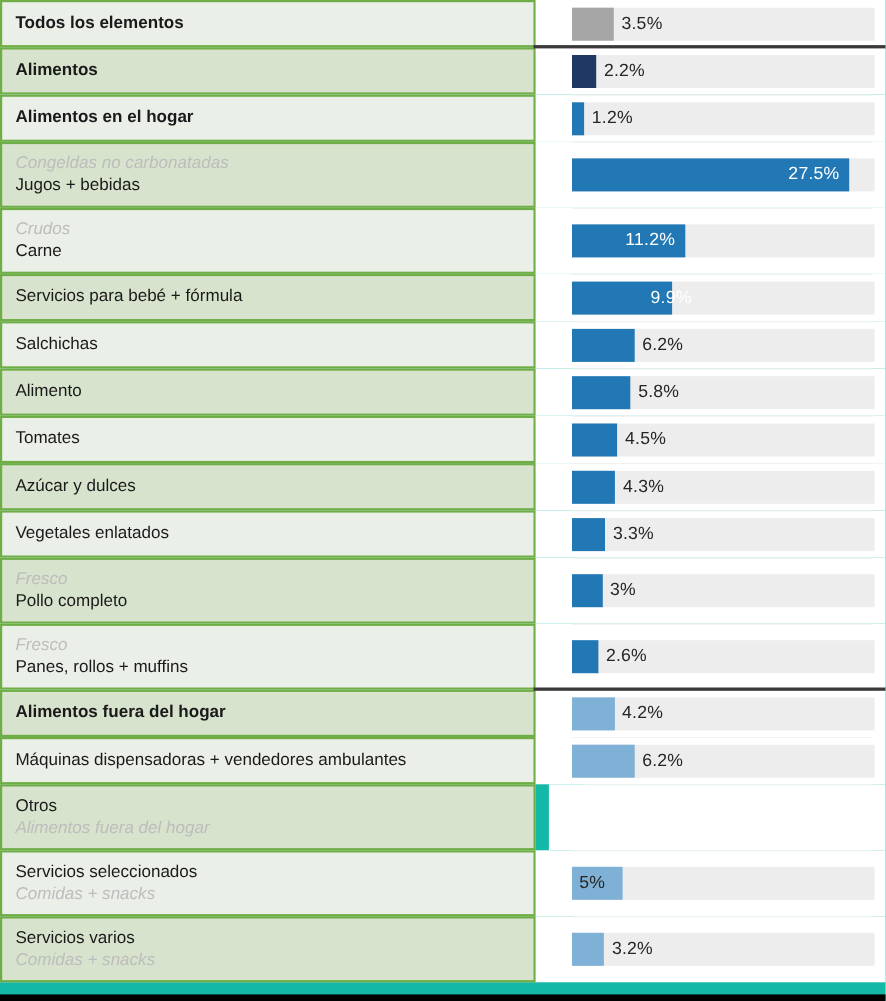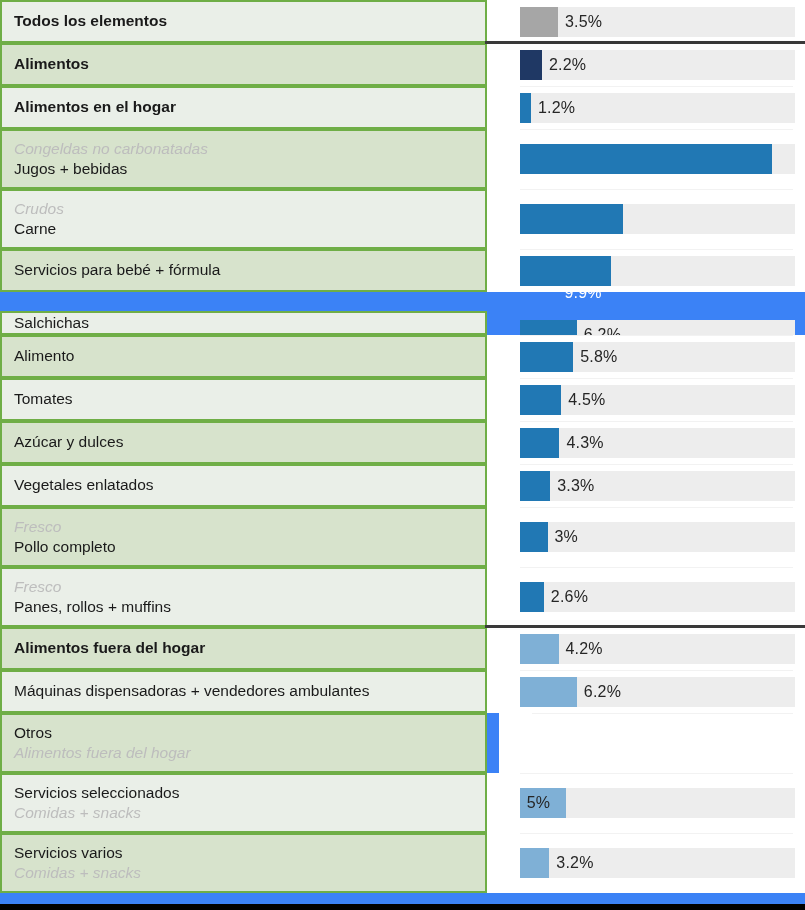--- a/index.html
+++ b/index.html
@@ -10,21 +10,21 @@
   body {
     width: 805px;
     height: 910px;
     font-family: "Liberation Sans", sans-serif;
     overflow: hidden;
   }
   #canvas {
     position: relative;
     width: 805px;
     height: 910px;
-    background: #3b82f6;
+    background: #14b8a6;
     box-sizing: border-box;
   }
   
   #bottom-rule {
     position: absolute;
     left: 0;
     bottom: 0;
     width: 805px;
     height: 6px;
     background: #000000;
@@ -112,21 +112,20 @@
     font-size: 16px;
     font-weight: normal;
     white-space: nowrap;
     letter-spacing: 0.2px;
   }
   .val.outside {
     color: #262626;
   }
   .val.inside-light {
     color: #ffffff;
-    margin-top: 22px;
   }
   .val.inside-dark {
     color: #262626;
   }
 
   
   .bar-sep {
     position: absolute;
     left: 33px;
     right: 12px;
@@ -212,25 +211,25 @@
         </div>
       </div>
       <div class="row" style="height: 43px;">
         <div class="label-cell tint-b">
           <div class="mainlabel">Servicios para bebé + fórmula</div>
         </div>
         <div class="bar-cell">
           <div class="bar-sep"></div>
           <div class="track">
             <div class="bar blue" style="width: 90.75px;"></div>
-            <div class="val inside-light" style="left: 0px; width: 81.75px; text-align: right;">9.9%</div>
-          </div>
-        </div>
-      </div>
-      <div class="row" style="height: 43px; align-items: flex-end;">
+            <div class="val inside-light" style="left: 0px; width: 81.75px; text-align: right; padding-left: 27px;">9.9%</div>
+          </div>
+        </div>
+      </div>
+      <div class="row" style="height: 43px;">
         <div class="label-cell tint-a">
           <div class="mainlabel">Salchichas</div>
         </div>
         <div class="bar-cell">
           <div class="bar-sep"></div>
           <div class="track">
             <div class="bar blue" style="width: 56.8333px;"></div>
             <div class="val outside" style="left: 63.8333px;">6.2%</div>
           </div>
         </div>

